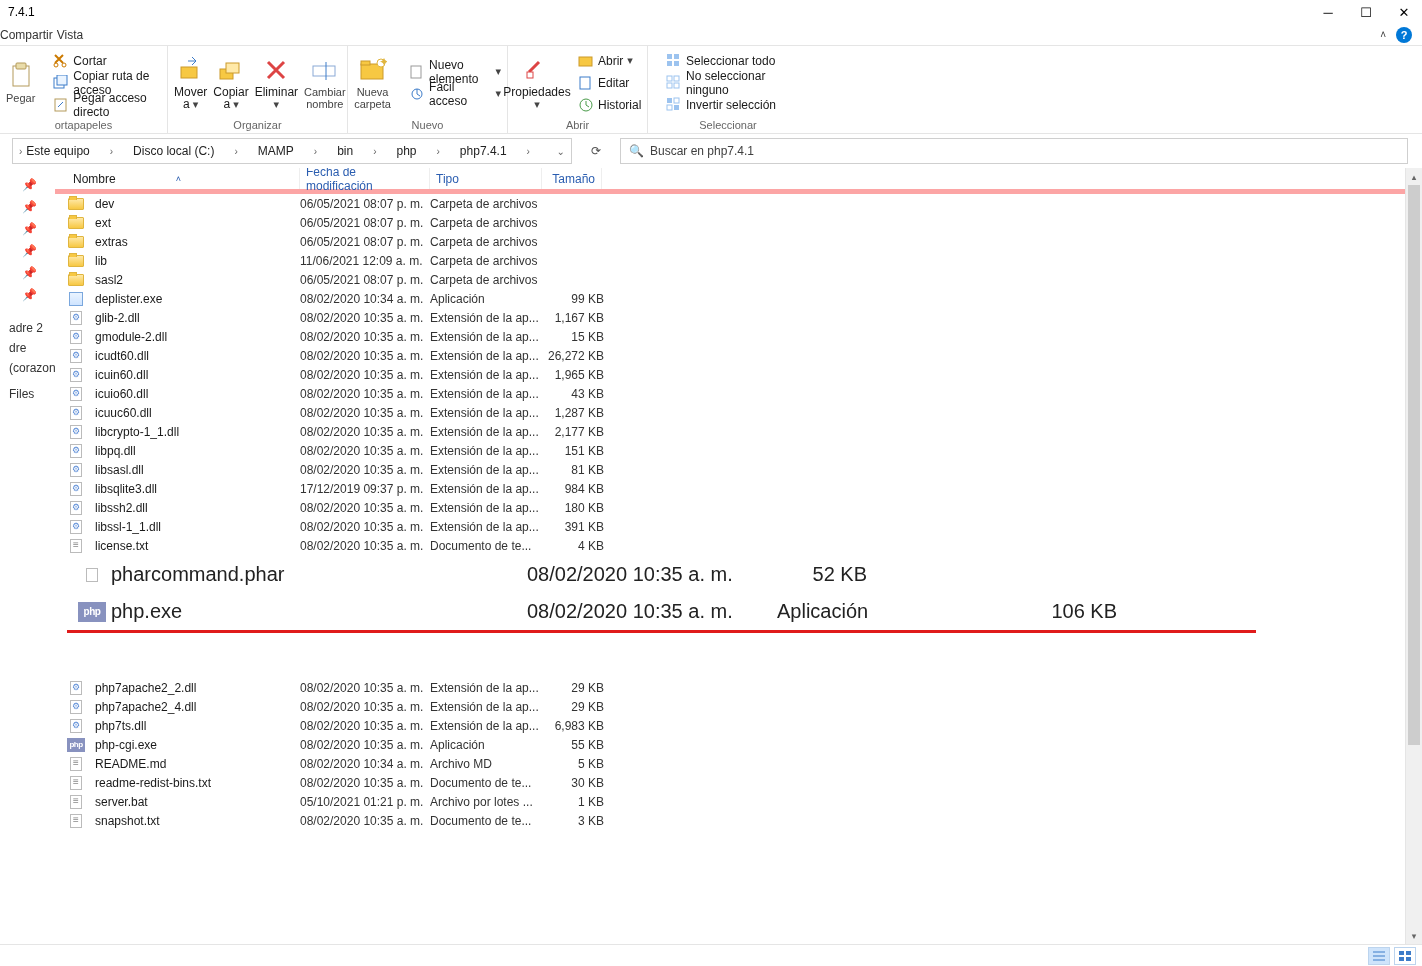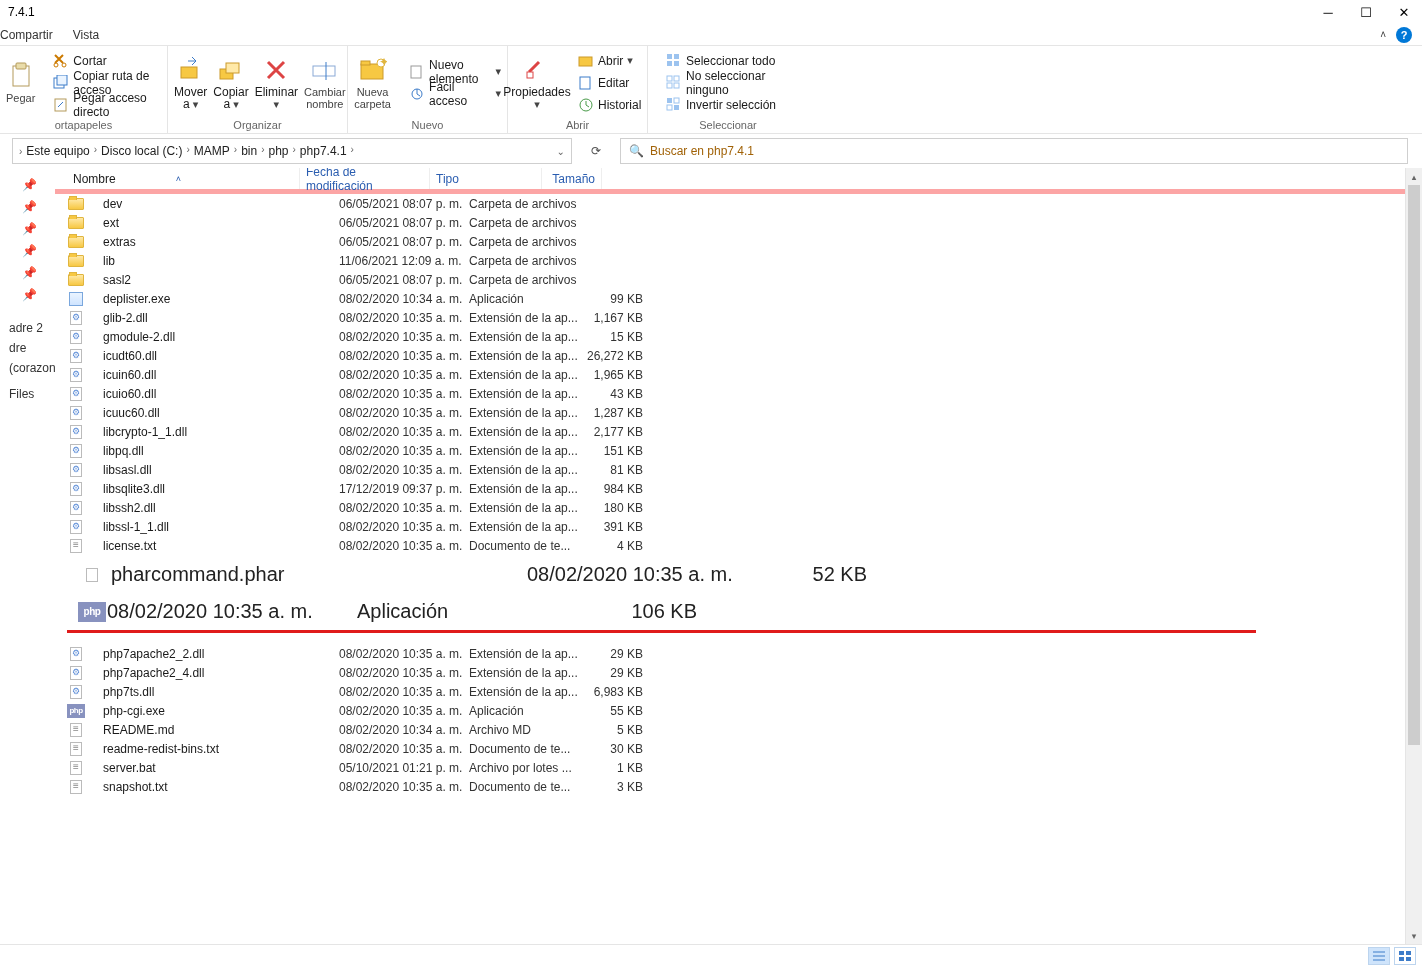--- a/index.html
+++ b/index.html
@@ -3,21 +3,21 @@
 <meta charset="utf-8">
 <style>
   *{box-sizing:border-box;margin:0;padding:0;font-family:"Segoe UI",Tahoma,sans-serif;font-size:12px;color:#1a1a1a}
   body{background:#fff;width:1422px;height:966px;overflow:hidden;position:relative}
   
   .titlebar{height:24px;display:flex;align-items:center;padding:0 8px;justify-content:space-between}
   .titlebar .left{font-size:12px;color:#000}
   .titlebar .right{display:flex;gap:18px;align-items:center}
   .titlebar .right div{width:20px;text-align:center;font-size:13px;color:#000}
   
-  .menubar{height:22px;display:flex;align-items:center;padding-left:0;gap:20px;border-bottom:1px solid #e5e5e5}
+  .menubar{height:22px;display:flex;align-items:center;padding-left:0;gap:4px;border-bottom:1px solid #e5e5e5}
   .menubar span{color:#333;cursor:default}
   .menubar .help{margin-left:auto;margin-right:10px;display:flex;align-items:center;gap:10px}
   .helpcirc{width:16px;height:16px;border-radius:50%;background:#0078d7;color:#fff;font-weight:bold;text-align:center;line-height:16px;font-size:11px}
   .chev{font-size:10px;color:#555}
   
   .ribbon{display:flex;height:88px;border-bottom:1px solid #e5e5e5;background:#fff}
   .rgroup{display:flex;flex-direction:column;border-right:1px solid #e5e5e5;padding:2px 6px 0 6px;height:100%}
   .rgroup .items{display:flex;gap:6px;flex:1}
   .rgroup .lab{text-align:center;color:#666;font-size:11px;padding:2px 0}
   .bigbtn{display:flex;flex-direction:column;align-items:center;justify-content:center;width:46px;gap:2px}
@@ -45,21 +45,21 @@
   .cols .c{font-size:12px;color:#2a5db0;border-right:1px solid #eee;padding:0 6px;display:flex;align-items:center;height:100%}
   .cols .cname{width:233px;display:flex;align-items:center;gap:60px}
   .cols .cdate{width:130px}
   .cols .ctype{width:112px}
   .cols .csize{width:60px;text-align:right;justify-content:flex-end}
   .sorticon{color:#2a5db0;font-size:9px}
   
   .files{position:relative}
   .row{display:flex;align-items:center;height:19px;padding-left:12px}
   .row .ic{width:18px;height:16px;display:flex;align-items:center;justify-content:center;flex:none}
-  .row .nm{width:254px;padding-left:18px;white-space:nowrap;overflow:hidden}
+  .row .nm{width:215px;padding-left:10px;white-space:nowrap;overflow:hidden}
   .row .dt{width:130px;color:#333;font-size:12px}
   .row .tp{width:112px;color:#333;font-size:12px;white-space:nowrap;overflow:hidden;text-overflow:ellipsis}
   .row .sz{width:62px;text-align:right;color:#333;font-size:12px}
   
   .zoom{position:absolute;left:6px;right:160px;background:#fff;padding:0 0 2px 0}
   .zoom .zrow{display:flex;align-items:center;height:37px;padding-left:16px}
   .zoom .zrow .ic{width:30px;height:28px;display:flex;align-items:center;justify-content:center}
   .zoom .zrow .nm{flex:0 0 420px;font-size:20px;color:#222;padding-left:4px}
   .zoom .zrow .dt{flex:0 0 250px;font-size:20px;color:#222}
   .zoom .zrow .tp{flex:0 0 250px;font-size:20px;color:#222;white-space:nowrap;overflow:hidden;text-overflow:ellipsis}
@@ -276,41 +276,41 @@
           </div>
       </div>
     </div>
     <div class="lab">Seleccionar</div>
   </div>
 </div>
 
 <div class="addrrow">
   <div class="addrbox">
     <span class="sep">›</span>
-    <span id="bc" style="display:flex;gap:4px;align-items:flex-start">
+    <span id="bc" style="display:flex;gap:20px;align-items:center">
         <span class="crumb">Este equipo</span>
         <span class="sep">›</span>
         <span class="crumb">Disco local (C:)</span>
         <span class="sep">›</span>
         <span class="crumb">MAMP</span>
         <span class="sep">›</span>
         <span class="crumb">bin</span>
         <span class="sep">›</span>
         <span class="crumb">php</span>
         <span class="sep">›</span>
         <span class="crumb">php7.4.1</span>
         <span class="sep">›</span>
       </span>
     <div class="spacer"></div>
     <span class="sep">⌄</span>
   </div>
   <div class="iconbtn">⟳</div>
   <div class="searchbox">
     <span>🔍</span>
-    <span style="color:#a16207">Buscar en php7.4.1</span>
+    <span style="color:#404040">Buscar en php7.4.1</span>
   </div>
 </div>
 
 <div class="main">
   <div class="nav">
     <div class="pin">📌</div>
     <div class="pin">📌</div>
     <div class="pin">📌</div>
     <div class="pin">📌</div>
     <div class="pin">📌</div>
@@ -524,27 +524,28 @@
             <div class="file-ico"></div>
           </div>
           <div class="nm">pharcommand.phar</div>
           <div class="dt">08/02/2020 10:35 a. m.</div>
           <div class="sz">52 KB</div>
         </div>
         <div class="zrow">
           <div class="ic">
             <div class="php-ico" style="width: 28px; height: 20px; font-size: 10px;">php</div>
           </div>
+          <div class="nm">php.exe</div>
           <div class="dt">08/02/2020 10:35 a. m.</div>
           <div class="tp">Aplicación</div>
           <div class="sz">106 KB</div>
         </div>
         <div class="redline"></div>
       </div>
-    <div class="files" id="files-bottom" style="margin-top:70px">
+    <div class="files" id="files-bottom" style="margin-top:104px">
         <div class="row">
           <div class="ic">
             <div class="file-ico gear"></div>
           </div>
           <div class="nm">php7apache2_2.dll</div>
           <div class="dt">08/02/2020 10:35 a. m.</div>
           <div class="tp">Extensión de la ap...</div>
           <div class="sz">29 KB</div>
         </div>
         <div class="row">

